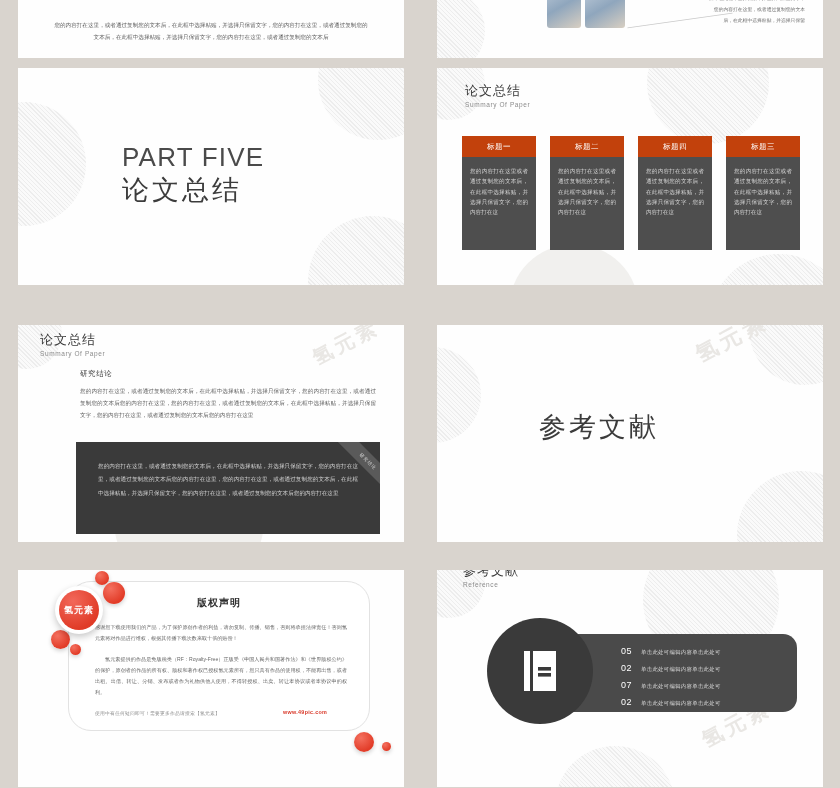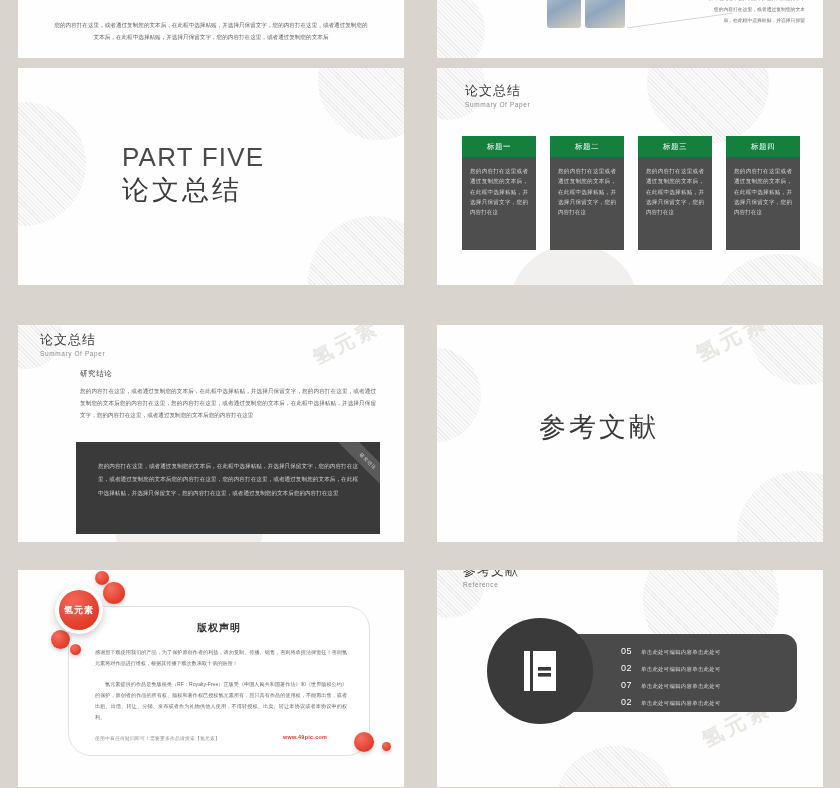--- a/index.html
+++ b/index.html
@@ -67,21 +67,21 @@
   }
   .hd .en{
     font-size:6.5px;color:#8b8b8b;letter-spacing:.6px;
     display:block;margin-top:2px;
   }
 
   
   .cards{position:absolute;display:flex;gap:14px;}
   .card{width:74px;}
   .card-head{
-    background:#15803d;color:#ffffff;
+    background:#c2410c;color:#ffffff;
     font-size:7.5px;text-align:center;
     padding:6px 0 5px;letter-spacing:.5px;
   }
   .card-body{
     background:#4e4e4e;color:#d7d7d7;
     font-size:5.6px;line-height:1.85;
     padding:9px 8px 12px;
     text-align:justify;
     height:72px;
   }
@@ -253,25 +253,25 @@
     <div class="cards" style="left:25px;top:68px;">
       <div class="card">
         <div class="card-head">标题一</div>
         <div class="card-body">您的内容打在这里或者通过复制您的文本后，在此框中选择粘贴，并选择只保留文字，您的内容打在这</div>
       </div>
       <div class="card">
         <div class="card-head">标题二</div>
         <div class="card-body">您的内容打在这里或者通过复制您的文本后，在此框中选择粘贴，并选择只保留文字，您的内容打在这</div>
       </div>
       <div class="card">
+        <div class="card-head">标题四</div>
+        <div class="card-body">您的内容打在这里或者通过复制您的文本后，在此框中选择粘贴，并选择只保留文字，您的内容打在这</div>
+      </div>
+      <div class="card">
         <div class="card-head">标题三</div>
-        <div class="card-body">您的内容打在这里或者通过复制您的文本后，在此框中选择粘贴，并选择只保留文字，您的内容打在这</div>
-      </div>
-      <div class="card">
-        <div class="card-head">标题四</div>
         <div class="card-body">您的内容打在这里或者通过复制您的文本后，在此框中选择粘贴，并选择只保留文字，您的内容打在这</div>
       </div>
     </div>
   </div>
 
   <div class="slide col-l row2">
     <div class="deco" style="left:-26px;top:-26px;width:70px;height:70px;"></div>
     <div class="deco solid" style="left:96px;top:120px;width:150px;height:150px;"></div>
     <div class="wm" style="left:292px;top:4px;font-size:20px;">氢元素</div>
 
@@ -297,21 +297,21 @@
     <div class="deco" style="left:312px;top:-52px;width:112px;height:112px;"></div>
     <div class="deco" style="left:300px;top:146px;width:128px;height:128px;"></div>
     <div class="wm" style="left:256px;top:-2px;font-size:22px;">氢元素</div>
 
     <div class="part-cn" style="left:102px;top:84px;">参考文献</div>
   </div>
 
   <div class="slide col-l row3">
     <div class="wm" style="left:276px;top:108px;font-size:22px;">氢元素</div>
 
-    <div class="cp-card" style="left:50px;top:36px;width:300px;height:148px;border-radius:23px;">
+    <div class="cp-card" style="left:50px;top:11px;width:300px;height:148px;border-radius:23px;">
       <div class="cp-title" style="top:14px;">版权声明</div>
       <div class="cp-p" style="left:26px;top:40px;width:252px;">感谢您下载使用我们的产品，为了保护原创作者的利益，请勿复制、传播、销售，否则将承担法律责任！否则氢元素将对作品进行维权，根据其传播下载次数来取十倍的赔偿！</div>
       <div class="cp-p" style="left:26px;top:72px;width:252px;text-indent:10px;">氢元素提供的作品是免版税类（RF：Royalty-Free）正版受《中国人民共和国著作法》和《世界版权公约》的保护，原创者的作品的所有权、版权和著作权已授权氢元素所有，您只具有作品的使用权，不能再出售，或者出租、出借、转让、分销、发布或者作为礼物供他人使用，不得转授权、出卖、转让本协议或者本协议中的权利。</div>
       <div class="cp-foot" style="left:26px;top:128px;">使用中有任何疑问即可！需要更多作品请搜索【氢元素】</div>
       <div class="cp-url" style="left:214px;top:127px;">www.49pic.com</div>
     </div>
 
     <div class="dot" style="left:77px;top:1px;width:14px;height:14px;"></div>
     <div class="dot" style="left:85px;top:12px;width:22px;height:22px;"></div>
     <div class="dot" style="left:33px;top:60px;width:19px;height:19px;"></div>

